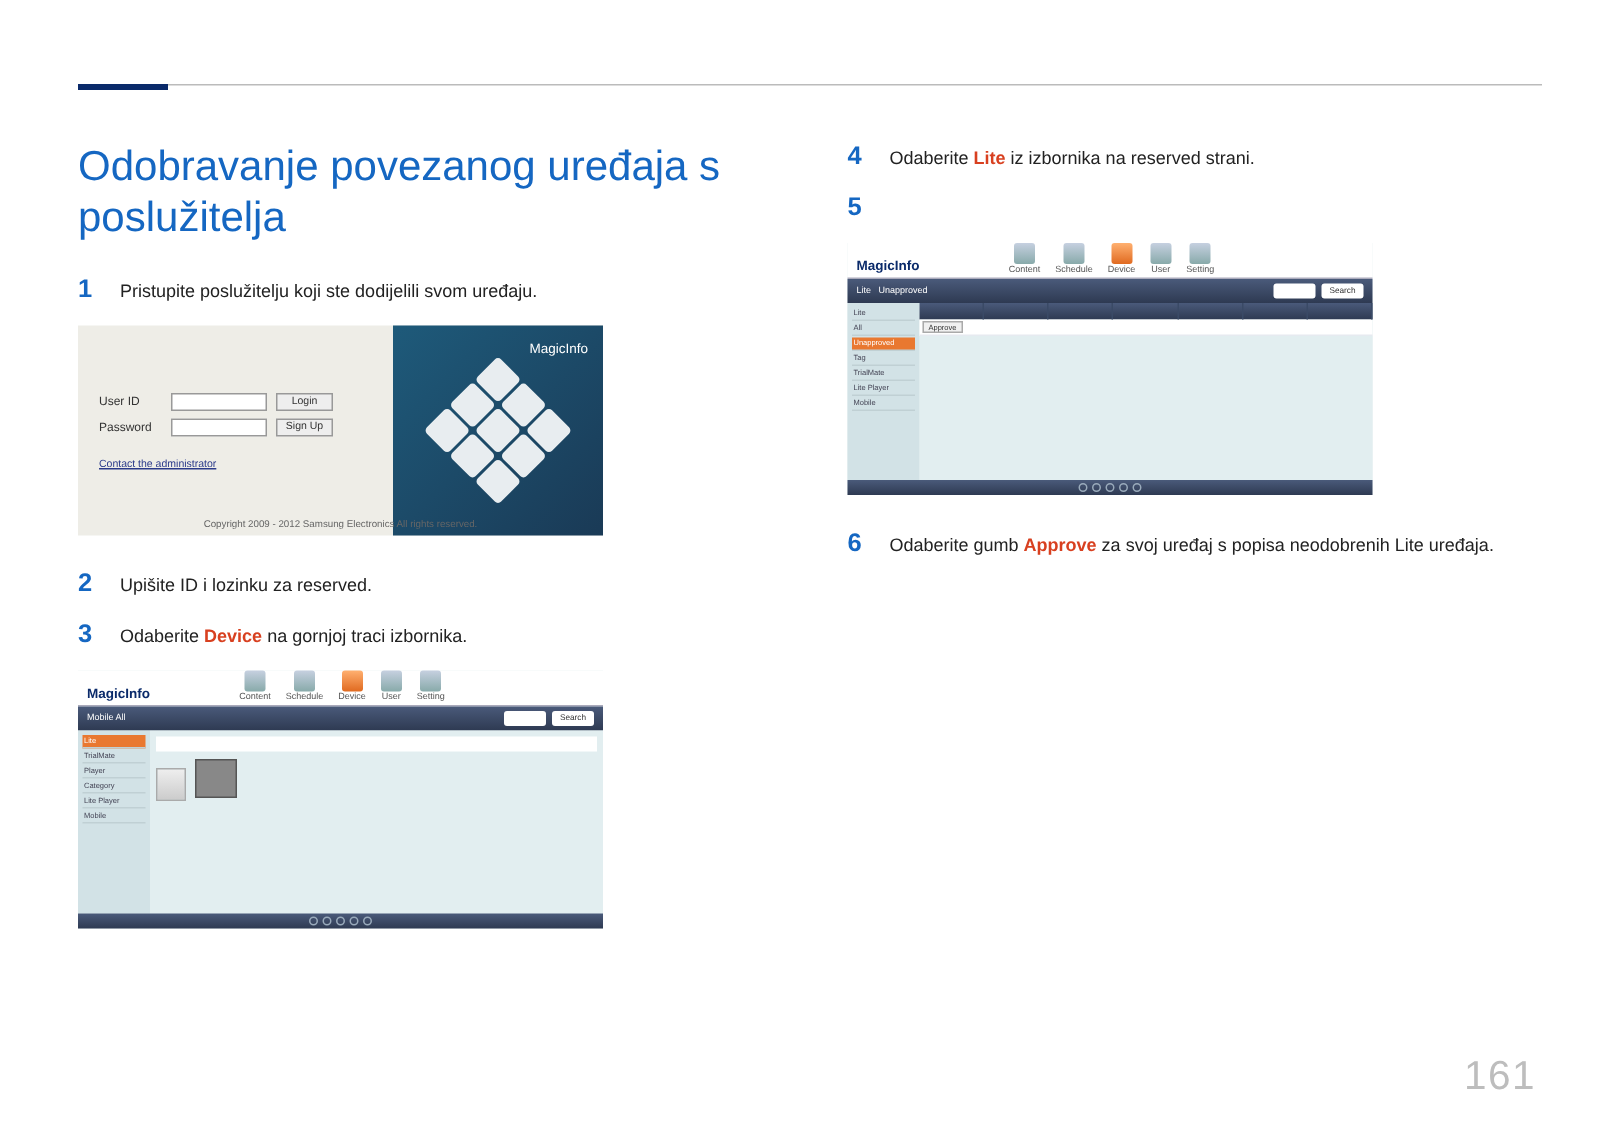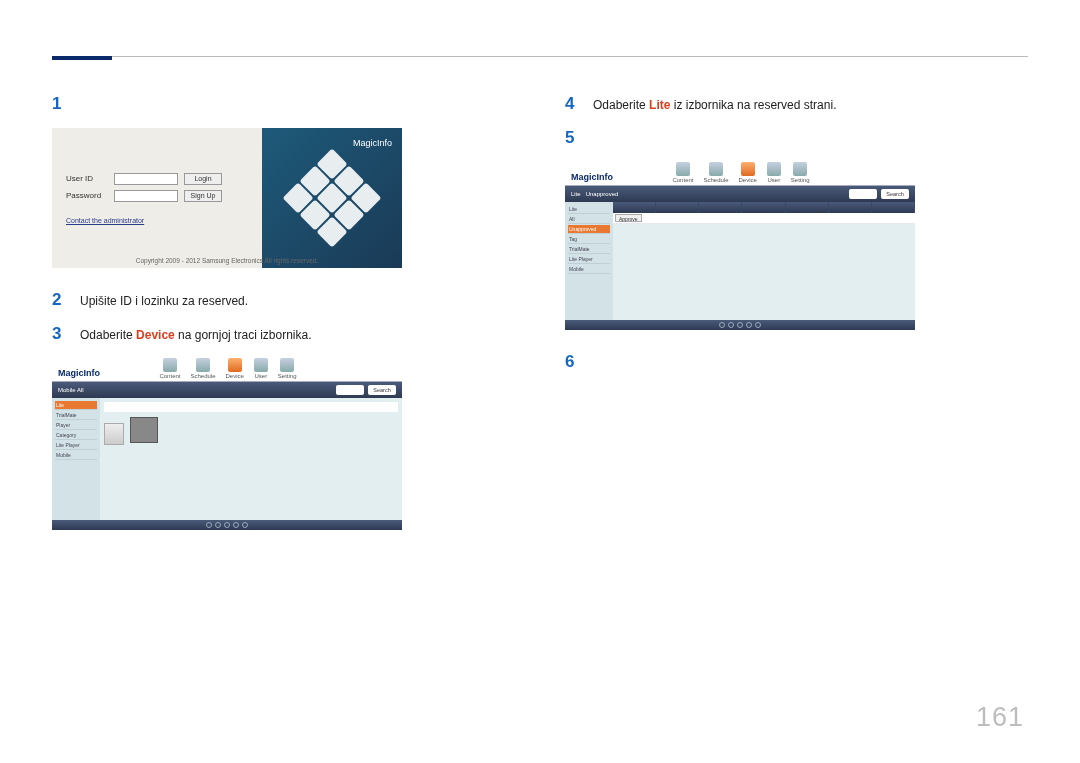--- a/index.html
+++ b/index.html
@@ -244,23 +244,25 @@
 </head>
 <body>
 <div class="page">
 
   <div class="top-rule"></div>
   <div class="top-rule-accent"></div>
 
   <div class="columns">
 
     <div class="col">
+      <div class="title">Odobravanje povezanog uređaja s poslužitelja</div>
 
       <div class="step">
         <span class="num">1</span>
+        <span>Pristupite poslužitelju koji ste dodijelili svom uređaju.</span>
       </div>
 
       <div class="fig login-fig">
         <div class="login-left">
           <div class="login-row">
             <span class="lbl">User ID</span>
             <span class="fld"></span>
             <span class="btn">Login</span>
           </div>
           <div class="login-row">
@@ -443,18 +445,21 @@
           <span></span>
           <span></span>
           <span></span>
           <span></span>
           <span></span>
         </div>
       </div>
 
       <div class="step">
         <span class="num">6</span>
+        <span>
+          <span>Odaberite gumb </span><b class="kw">Approve</b><span> za svoj uređaj s popisa neodobrenih Lite uređaja.</span>
+        </span>
       </div>
     </div>
   </div>
 
   <div class="page-num">161</div>
 </div>
 
 </body></html>

